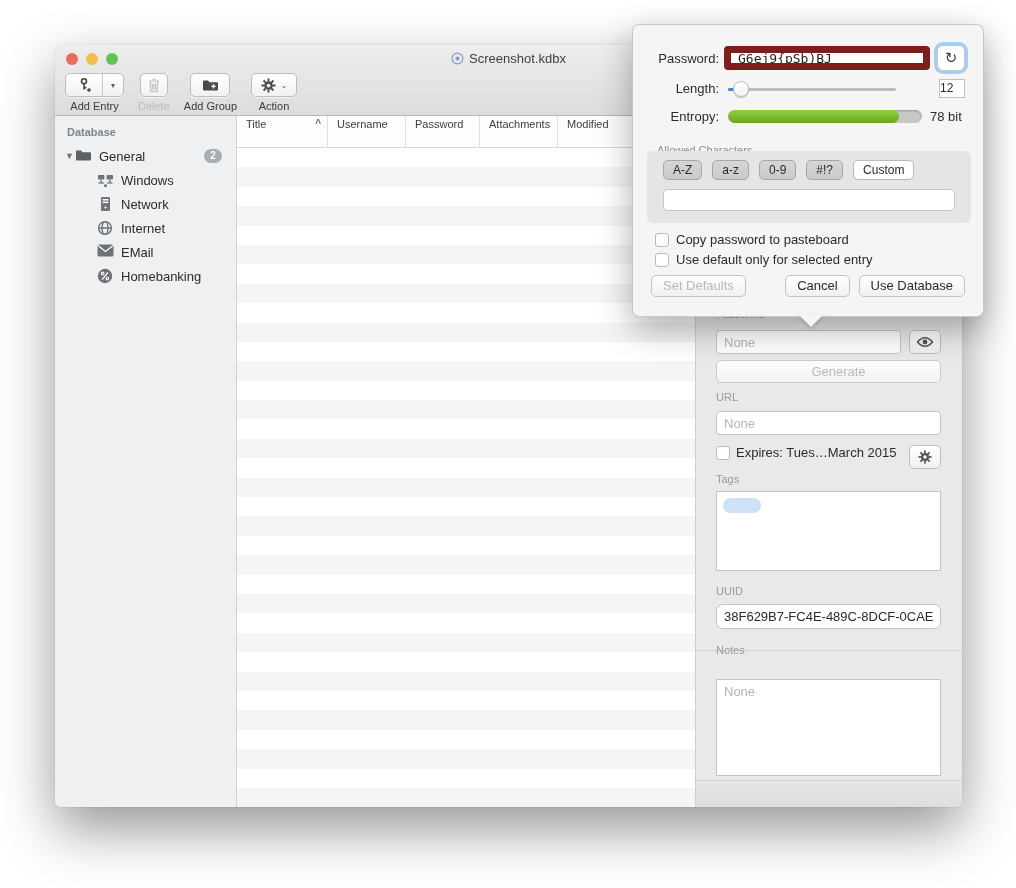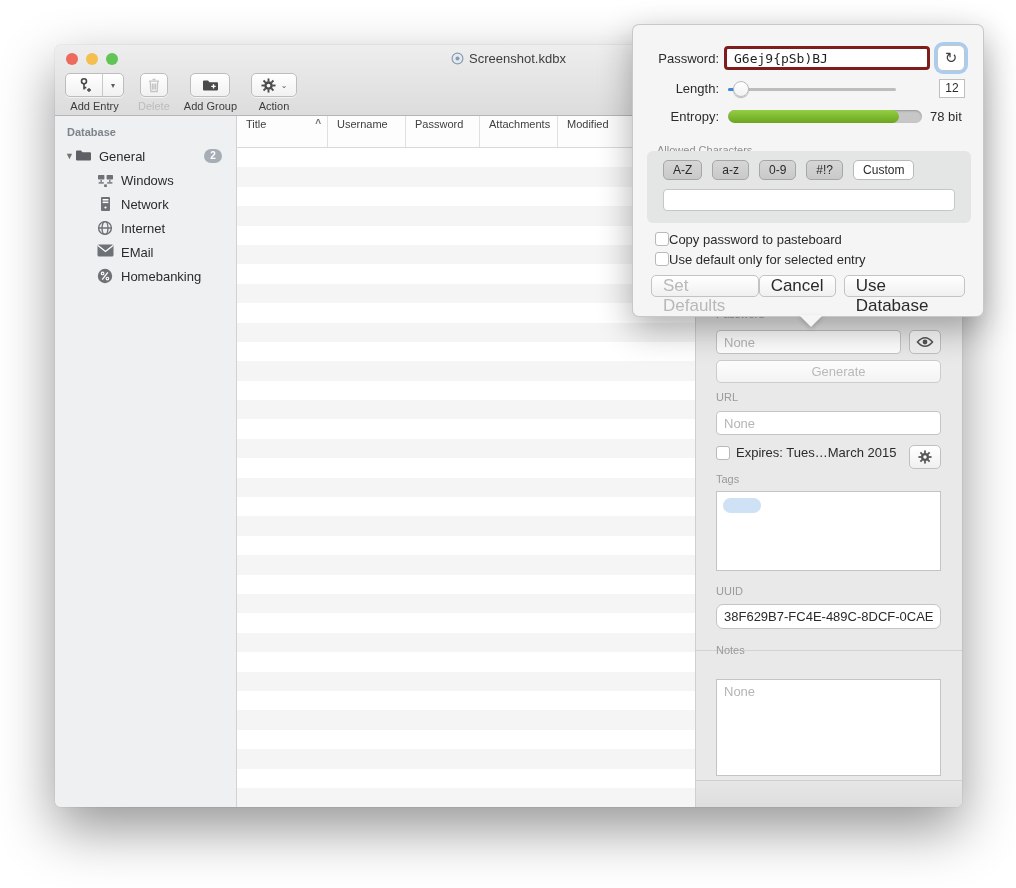--- a/index.html
+++ b/index.html
@@ -73,44 +73,44 @@
     background:#f5f5f6; border-radius:7px; border:1px solid rgba(0,0,0,.18);
     box-shadow:0 12px 34px rgba(0,0,0,.32); z-index:10; font-size:13px; color:#2b2b2b;
   }
   .pop-arrow {
     position:absolute; left:166px; bottom:-11px; width:0; height:0; z-index:11;
     border-left:12px solid transparent; border-right:12px solid transparent; border-top:12px solid #f5f5f6;
     filter:drop-shadow(0 2px 2px rgba(0,0,0,.18));
   }
   .pop-row { position:absolute; left:0; right:0; display:flex; align-items:center; }
   .pop-lbl { width:86px; text-align:right; flex:none; }
-  .pop-pw-field { margin-left:5px; width:206px; height:24px; border:3px solid #7f1d1d; border-radius:4px; background:#fff;
+  .pop-pw-field { margin-left:5px; width:206px; height:24px; border:7px solid #7f1d1d; border-radius:4px; background:#fff;
     font-family:"DejaVu Sans Mono",monospace; font-size:13px; padding:0 7px; color:#1f1f1f; outline:none; }
   .refresh-btn { margin-left:7px; width:28px; height:26px; border-radius:6px; background:#fff;
     border:1px solid #c6c6c6; box-shadow:0 0 0 3px #a9cdf2; display:flex; align-items:center; justify-content:center;
     font-size:15px; color:#3f3f3f; }
   .slider { position:relative; margin-left:9px; width:168px; height:16px; }
   .slider .track { position:absolute; top:7px; left:0; right:0; height:3px; border-radius:2px; background:#bdbdbd; }
   .slider .fill { position:absolute; top:7px; left:0; height:3px; border-radius:2px; background:#3f87e0; }
   .slider .knob { position:absolute; top:0; width:16px; height:16px; margin-left:-8px; border-radius:50%;
     background:linear-gradient(180deg,#fff,#f2f2f2); border:1px solid #bbb; box-shadow:0 1px 1px rgba(0,0,0,.25); }
-  .len-box { margin-left:43px; width:26px; height:19px; border:1px solid #bfbfbf; background:#fff; font-size:12px; text-align:center; line-height:17px; }
+  .len-box { margin-left:43px; width:26px; height:19px; border:1px solid #bfbfbf; background:#fff; font-size:12px; line-height:17px; }
   .capsule { margin-left:9px; width:194px; height:13px; border-radius:7px; background:#c7c7c7; box-shadow:inset 0 1px 2px rgba(0,0,0,.25); overflow:hidden; }
   .capsule .cfill { height:100%; border-radius:7px; background:linear-gradient(180deg,#95ce45,#69a61e); }
   .entropy-val { margin-left:8px; font-size:13px; }
   .allowed-lbl { position:absolute; top:119px; left:24px; font-size:11px; color:#8e8e8e; }
   .allowed-box { position:absolute; top:126px; left:14px; width:324px; height:72px; background:#e4e5e5; border-radius:6px; }
   .chbtn-row { position:absolute; top:9px; left:16px; display:flex; gap:10px; }
   .chbtn { height:20px; padding:0 9px; border:1px solid #b9b9b9; border-radius:5px; background:#fff;
     font-size:12px; color:#2b2b2b; display:flex; align-items:center; }
   .chbtn.sel { background:linear-gradient(180deg,#d6d6d6,#c9c9c9); border-color:#a6a6a6; }
   .custom-field { position:absolute; top:38px; left:16px; width:292px; height:22px; border:1px solid #c6c6c6; border-radius:4px; background:#fff; font-size:12px; padding:0 6px; outline:none; font-family:inherit; }
-  .pop-check { position:absolute; left:22px; display:flex; }
+  .pop-check { position:absolute; left:22px; display:flex; align-items:center; gap:7px; }
   .pop-btn { height:22px; padding:0 11px; border:1px solid #c3c3c3; border-radius:5px;
-    background:linear-gradient(180deg,#ffffff,#f0f0f0); font-size:17px; color:#2b2b2b; line-height:20px; }
+    background:linear-gradient(180deg,#ffffff,#f0f0f0); font-size:13px; color:#2b2b2b; line-height:20px; }
   .pop-btn.dis { color:#b8b8b8; }
   .pop-actions { position:absolute; top:250px; left:18px; right:18px; display:flex; }
   .pop-actions .spacer { flex:1; }
   svg { display:block; }
 </style>
 </head>
 <body>
 
 <div class="window">
 

